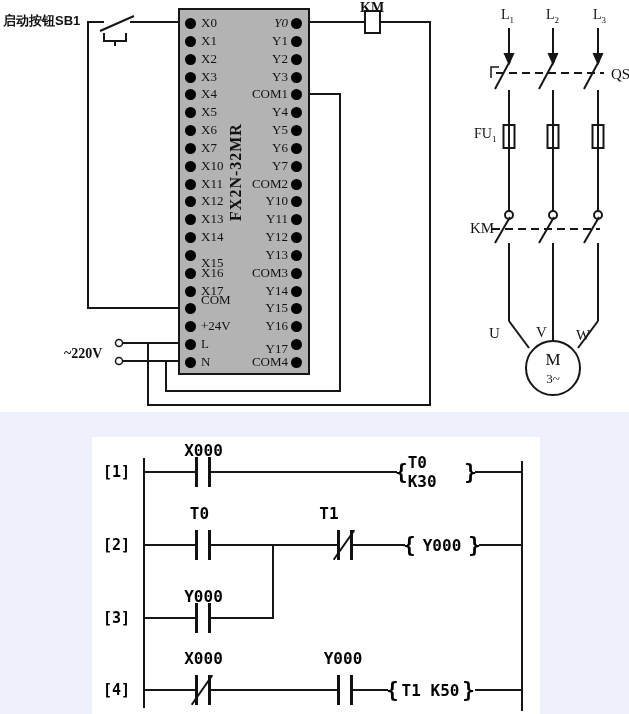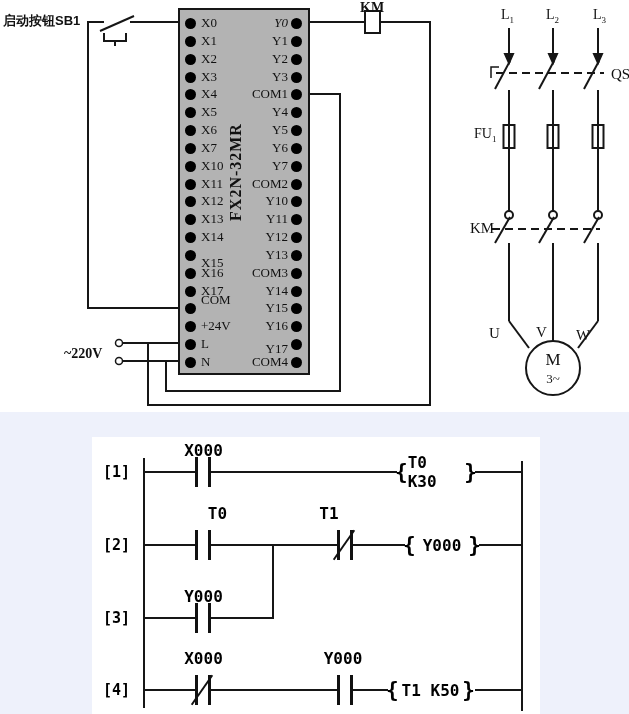--- a/index.html
+++ b/index.html
@@ -250,21 +250,21 @@
   <div class="hl" style="left:211px;top:471px;width:186px;"></div>
   <div class="coil mono" style="left:395px;top:460px;width:82px;">
     <span>T0 K30</span>
   </div>
   <div class="hl" style="left:475px;top:471px;width:46px;"></div>
 
   <div class="rung-num mono" style="top:536px;">[2]</div>
   <div class="hl" style="left:145px;top:544px;width:52px;"></div>
   <div class="cbar" style="left:195px;top:530px;"></div>
   <div class="cbar" style="left:208px;top:530px;"></div>
-  <div class="c-label mono" style="left:180px;width:75px;top:504px;">T0</div>
+  <div class="c-label mono" style="left:162px;width:75px;top:504px;">T0</div>
   <div class="hl" style="left:211px;top:544px;width:128px;"></div>
   <div class="cbar" style="left:337px;top:530px;"></div>
   <div class="cbar" style="left:350px;top:530px;"></div>
   <div class="ncslash" style="left:343px;top:527px;"></div>
   <div class="c-label mono" style="left:304px;width:50px;top:504px;">T1</div>
   <div class="hl" style="left:353px;top:544px;width:52px;"></div>
   <div class="coil mono" style="left:403px;top:533px;width:78px;">
     <span>Y000</span>
   </div>
   <div class="hl" style="left:479px;top:544px;width:42px;"></div>

